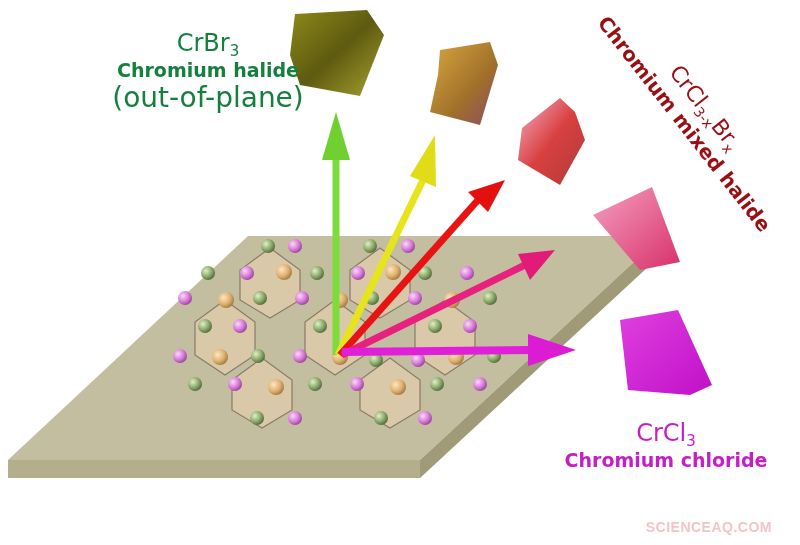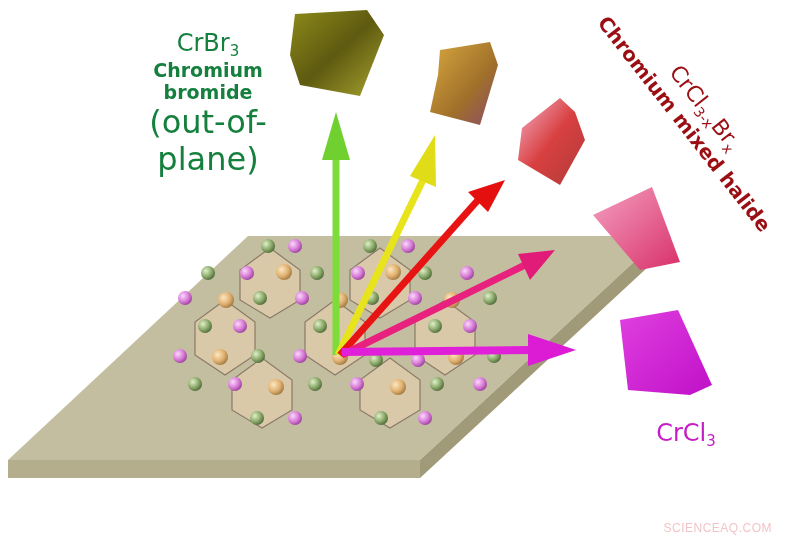--- a/index.html
+++ b/index.html
@@ -3,32 +3,32 @@
 <meta charset="utf-8">
 <style>
   html, body { margin:0; padding:0; background:#ffffff; }
   body { width:800px; height:545px; position:relative; overflow:hidden;
          font-family:"DejaVu Sans", "Liberation Sans", sans-serif; }
   svg.scene { position:absolute; left:0; top:0; }
   .label { position:absolute; text-align:center; line-height:1.15; }
   .formula { font-size:24px; font-weight:normal; }
   .formula sub { font-size:15px; vertical-align:-5px; }
   .name { font-size:19px; font-weight:bold; }
-  .orient { font-size:32px; }
+  .orient { font-size:28px; }
   .green { color:#15803d; }
   .magenta { color:#c41ec4; }
   .darkred { color:#9a0f14; }
   #label-crbr3 { left:108px; top:30px; width:200px; }
-  #label-crcl3 { left:576px; top:420px; width:220px; }
+  #label-crcl3 { left:556px; top:420px; width:220px; }
   #label-mixed { left:545px; top:90px; width:300px; transform:rotate(52deg); transform-origin:center; }
   #label-mixed .mformula { font-size:22px; display:block; }
   #label-mixed .mformula sub { font-size:14px; vertical-align:-5px; }
   #label-mixed .mname { font-size:20px; font-weight:bold; display:block; }
-  .watermark { position:absolute; right:28px; bottom:10px; font-size:12px;
-               color:#f2c4c8; letter-spacing:0.5px; font-family:"Liberation Sans", sans-serif; }
+  .watermark { position:absolute; right:28px; bottom:10px; font-size:14px;
+               color:#f2c4c8; letter-spacing:0.5px; font-family:"Liberation Sans", sans-serif;font-weight:bold; }
 </style>
 </head>
 <body>
 
 <svg class="scene" width="800" height="545" viewBox="0 0 800 545" xmlns="http://www.w3.org/2000/svg">
   <defs>
     <radialGradient id="gCr" cx="35%" cy="35%" r="70%">
       <stop offset="0%" stop-color="#fbe6c0"></stop>
       <stop offset="60%" stop-color="#e0b070"></stop>
       <stop offset="100%" stop-color="#a07840"></stop>
@@ -161,26 +161,27 @@
 
   <polygon points="295,14 367,10 384,35 360,96 300,85 290,55" fill="url(#gG1)"></polygon>
   <polygon points="440,50 490,42 498,65 480,125 430,112 438,75" fill="url(#gG2)"></polygon>
   <polygon points="522,128 560,98 575,112 585,140 560,185 518,160" fill="url(#gG3)"></polygon>
   <polygon points="593,215 652,187 680,262 640,270" fill="url(#gG4)"></polygon>
   <polygon points="620,320 678,310 712,385 690,395 628,390" fill="url(#gG5)"></polygon>
 </svg>
 
 <div id="label-crbr3" class="label green">
   <div class="formula"><span>CrBr</span><sub>3</sub></div>
-  <div class="name">Chromium bromide</div>
+  <div class="name">Chromium halide</div>
   <div class="orient">(out-of-plane)</div>
 </div>
 
 <div id="label-mixed" class="label darkred">
   <span class="mformula"><span>CrCl</span><sub>3-x</sub><span>Br</span><sub>x</sub></span>
   <span class="mname">Chromium mixed halide</span>
 </div>
 
 <div id="label-crcl3" class="label magenta">
   <div class="formula"><span>CrCl</span><sub>3</sub></div>
+  <div class="name">Chromium chloride</div>
 </div>
 
 <div class="watermark">SCIENCEAQ.COM</div>
 
 </body></html>

